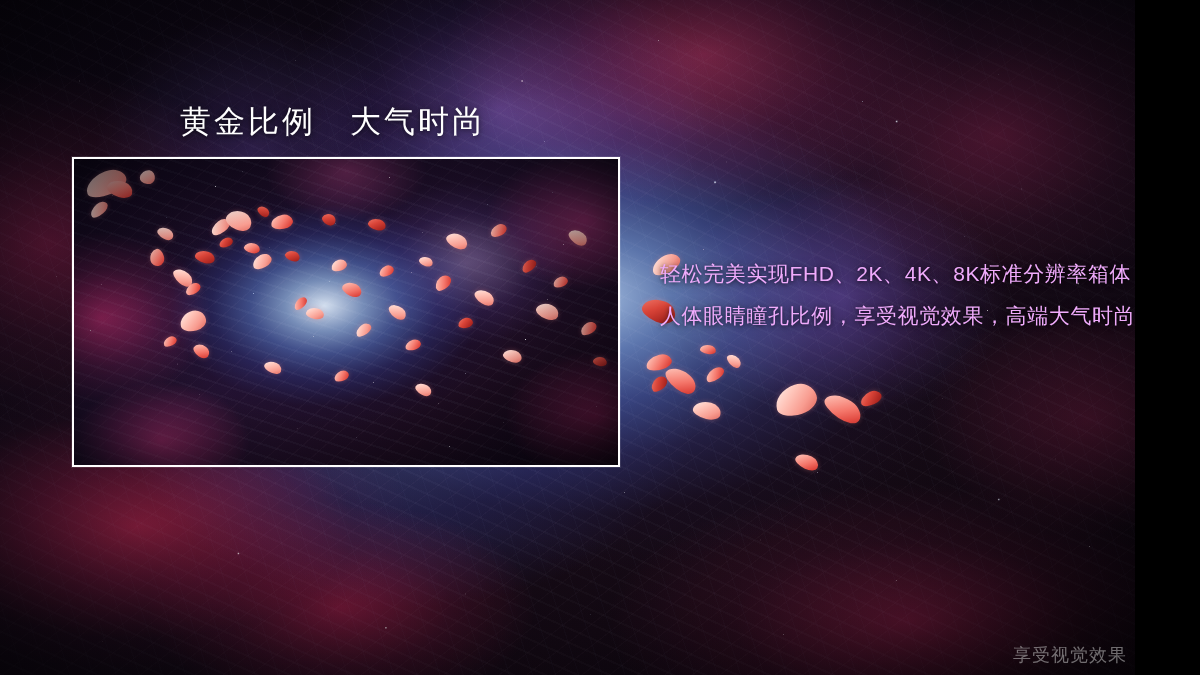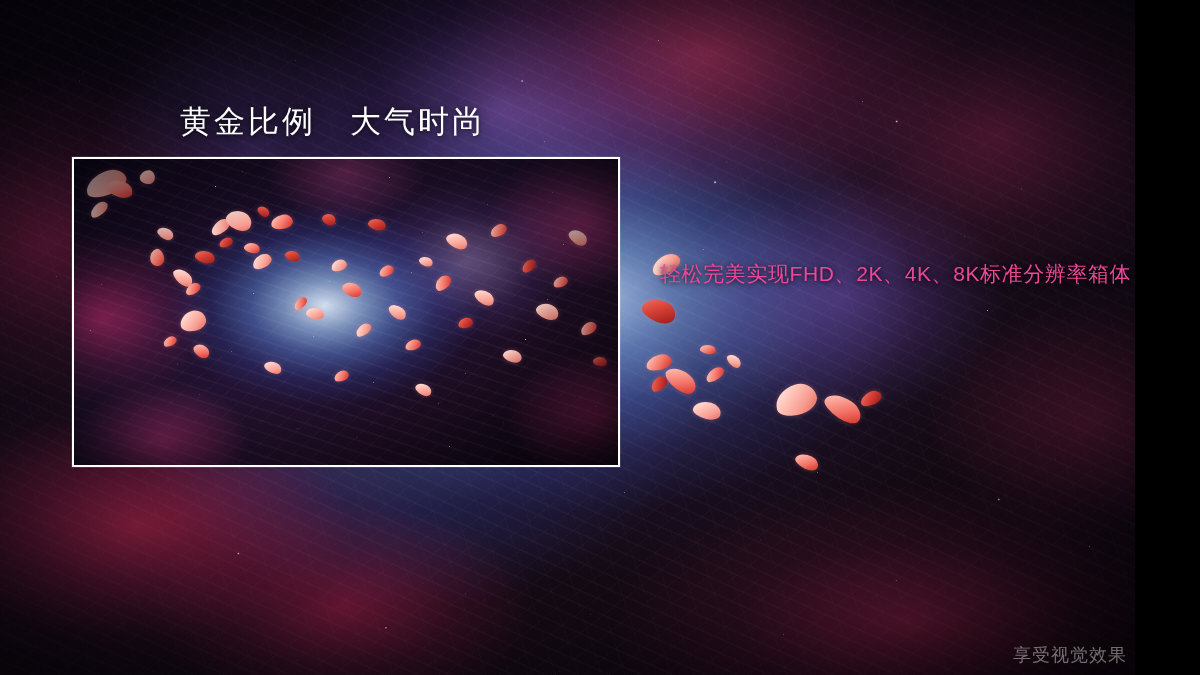--- a/index.html
+++ b/index.html
@@ -213,21 +213,21 @@
     text-shadow:0 1px 5px rgba(0,0,0,.62), 0 0 18px rgba(0,0,0,.40);
   }
   #body-copy{
     position:absolute;
     left:660px;top:253px;
     width:520px;
   }
   .body-line{
     font-size:21px;
     line-height:42px;
-    color:#ec4899;
+    color:#f0abfc;
     letter-spacing:.6px;
     white-space:pre;
     text-shadow:0 1px 4px rgba(0,0,0,.66), 0 0 12px rgba(0,0,0,.42);
   }
   #watermark{
     position:absolute;
     right:8px;bottom:8px;
     font-size:18px;
     letter-spacing:1px;
     color:rgba(206,206,206,0.52);
@@ -318,17 +318,18 @@
         <div class="petal pale" style="left: 341px; top: 225px; width: 17px; height: 11px; transform: rotate(30deg);"></div>
         <div class="petal" style="left: 89px; top: 178px; width: 14px; height: 9px; transform: rotate(-26deg);"></div>
       </div>
     <div class="inner-layer inner-vignette"></div>
   </div>
 
   <div id="headline">黄金比例　大气时尚</div>
 
   <div id="body-copy">
     <div class="body-line">轻松完美实现FHD、2K、4K、8K标准分辨率箱体</div>
+    <div class="body-line">人体眼睛瞳孔比例，享受视觉效果，高端大气时尚</div>
   </div>
 
   <div id="watermark">享受视觉效果</div>
 
 </div>
 
 </body></html>

